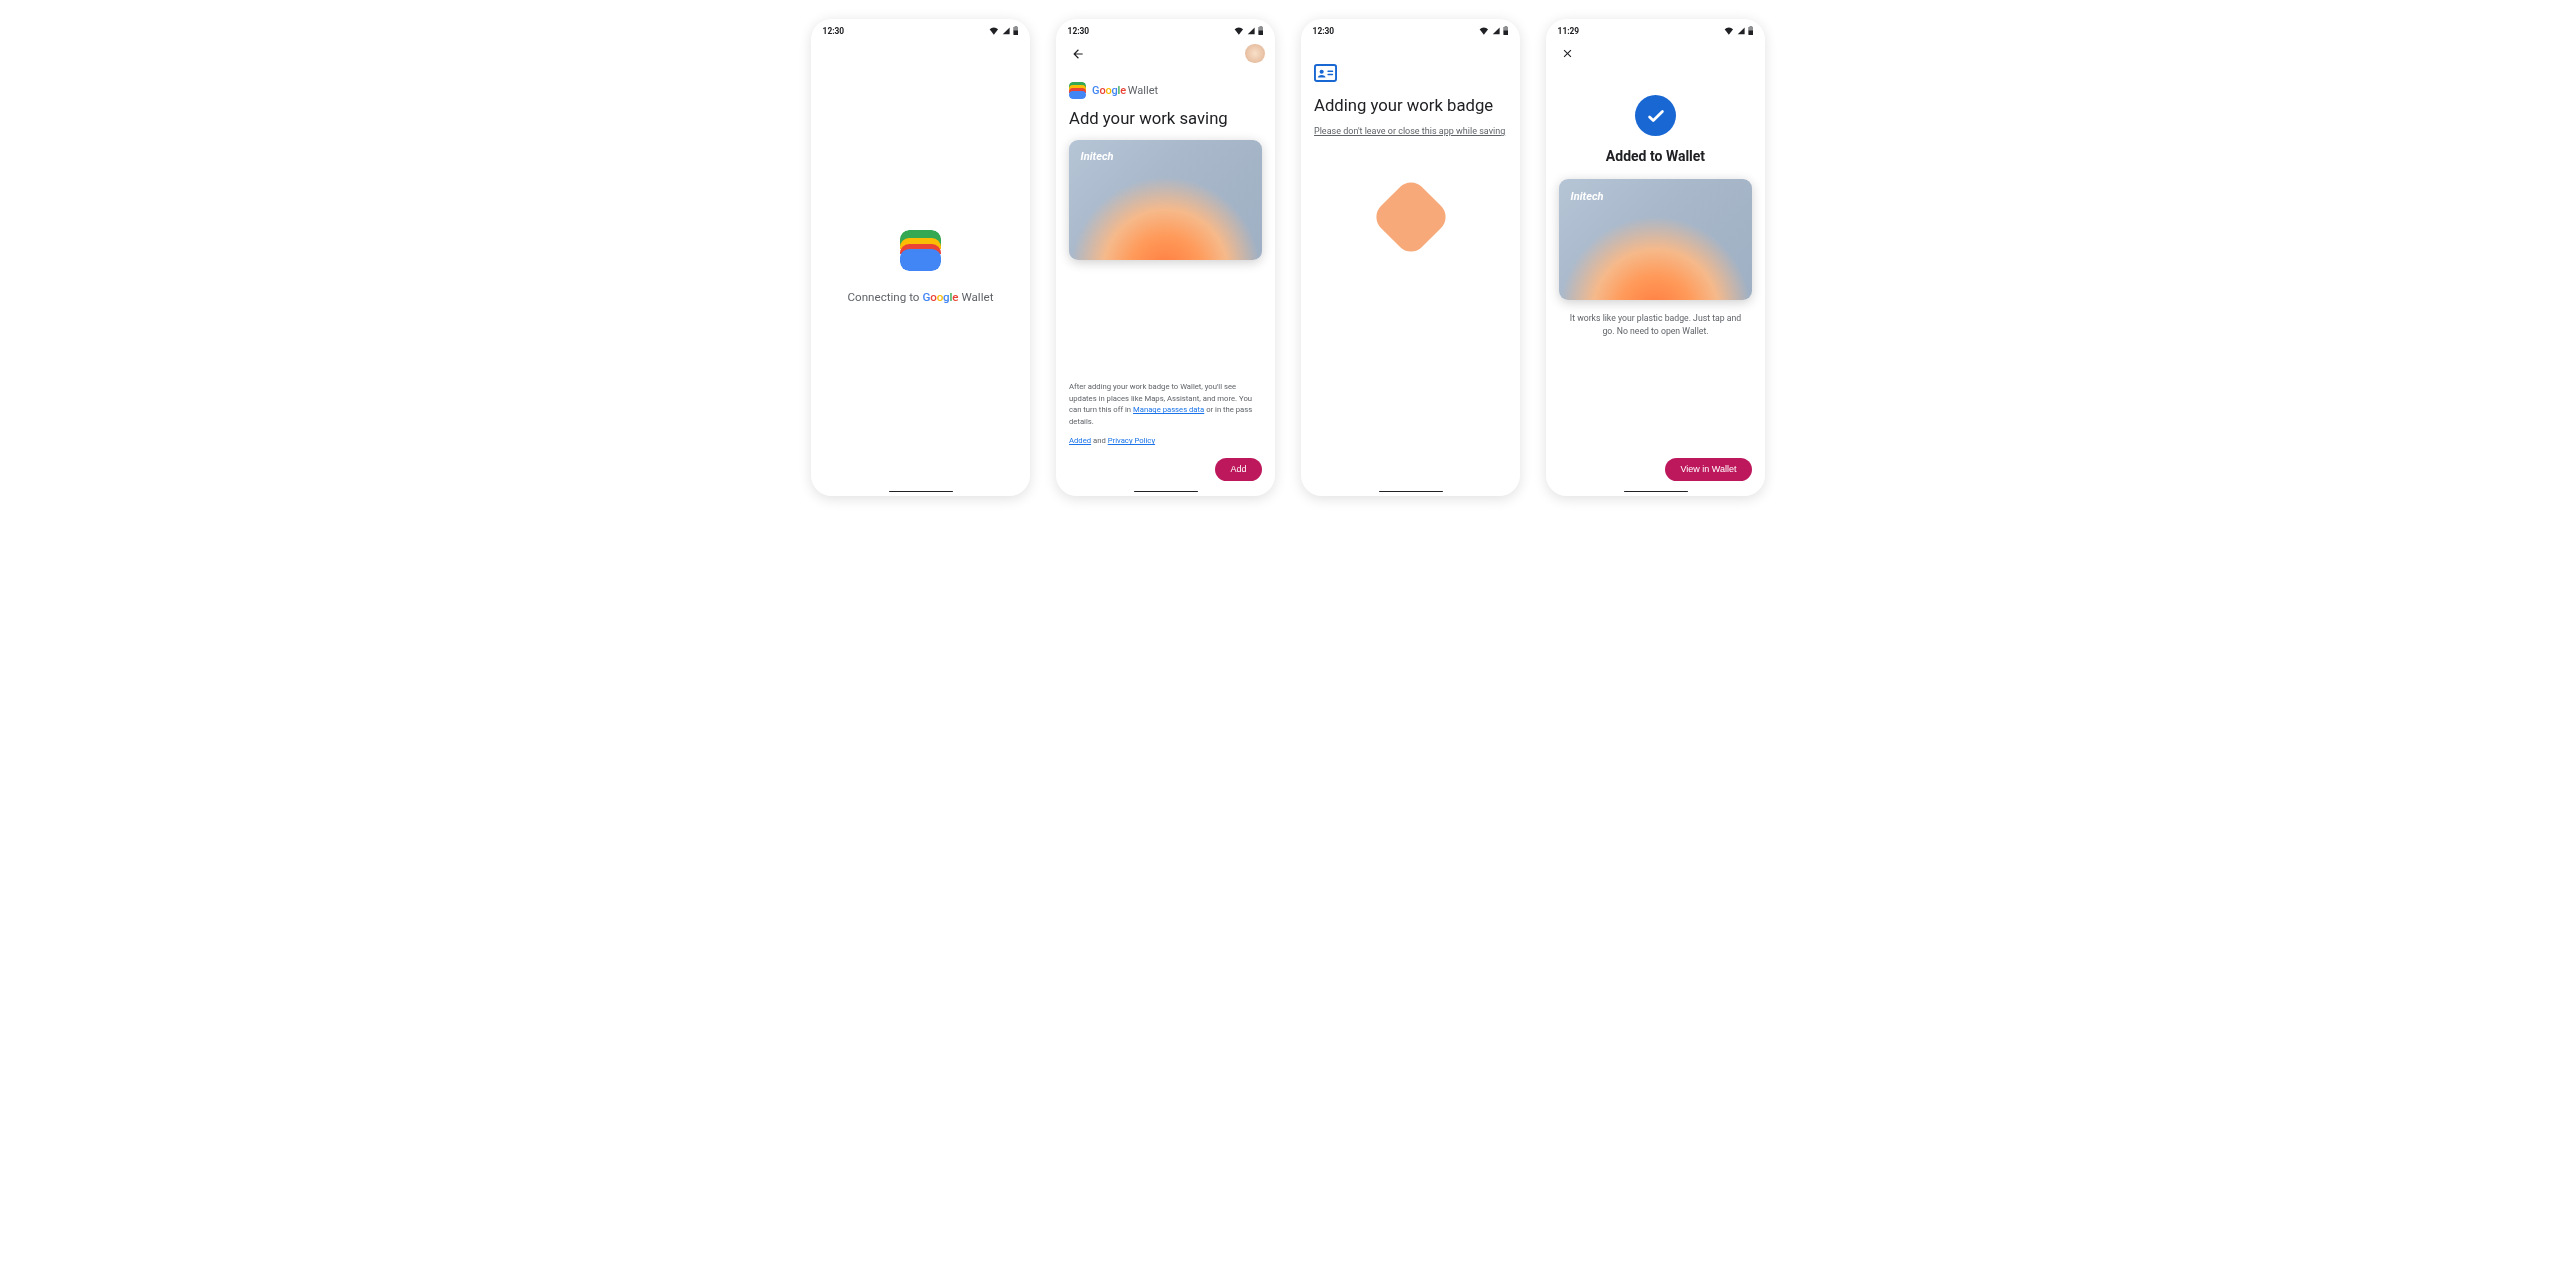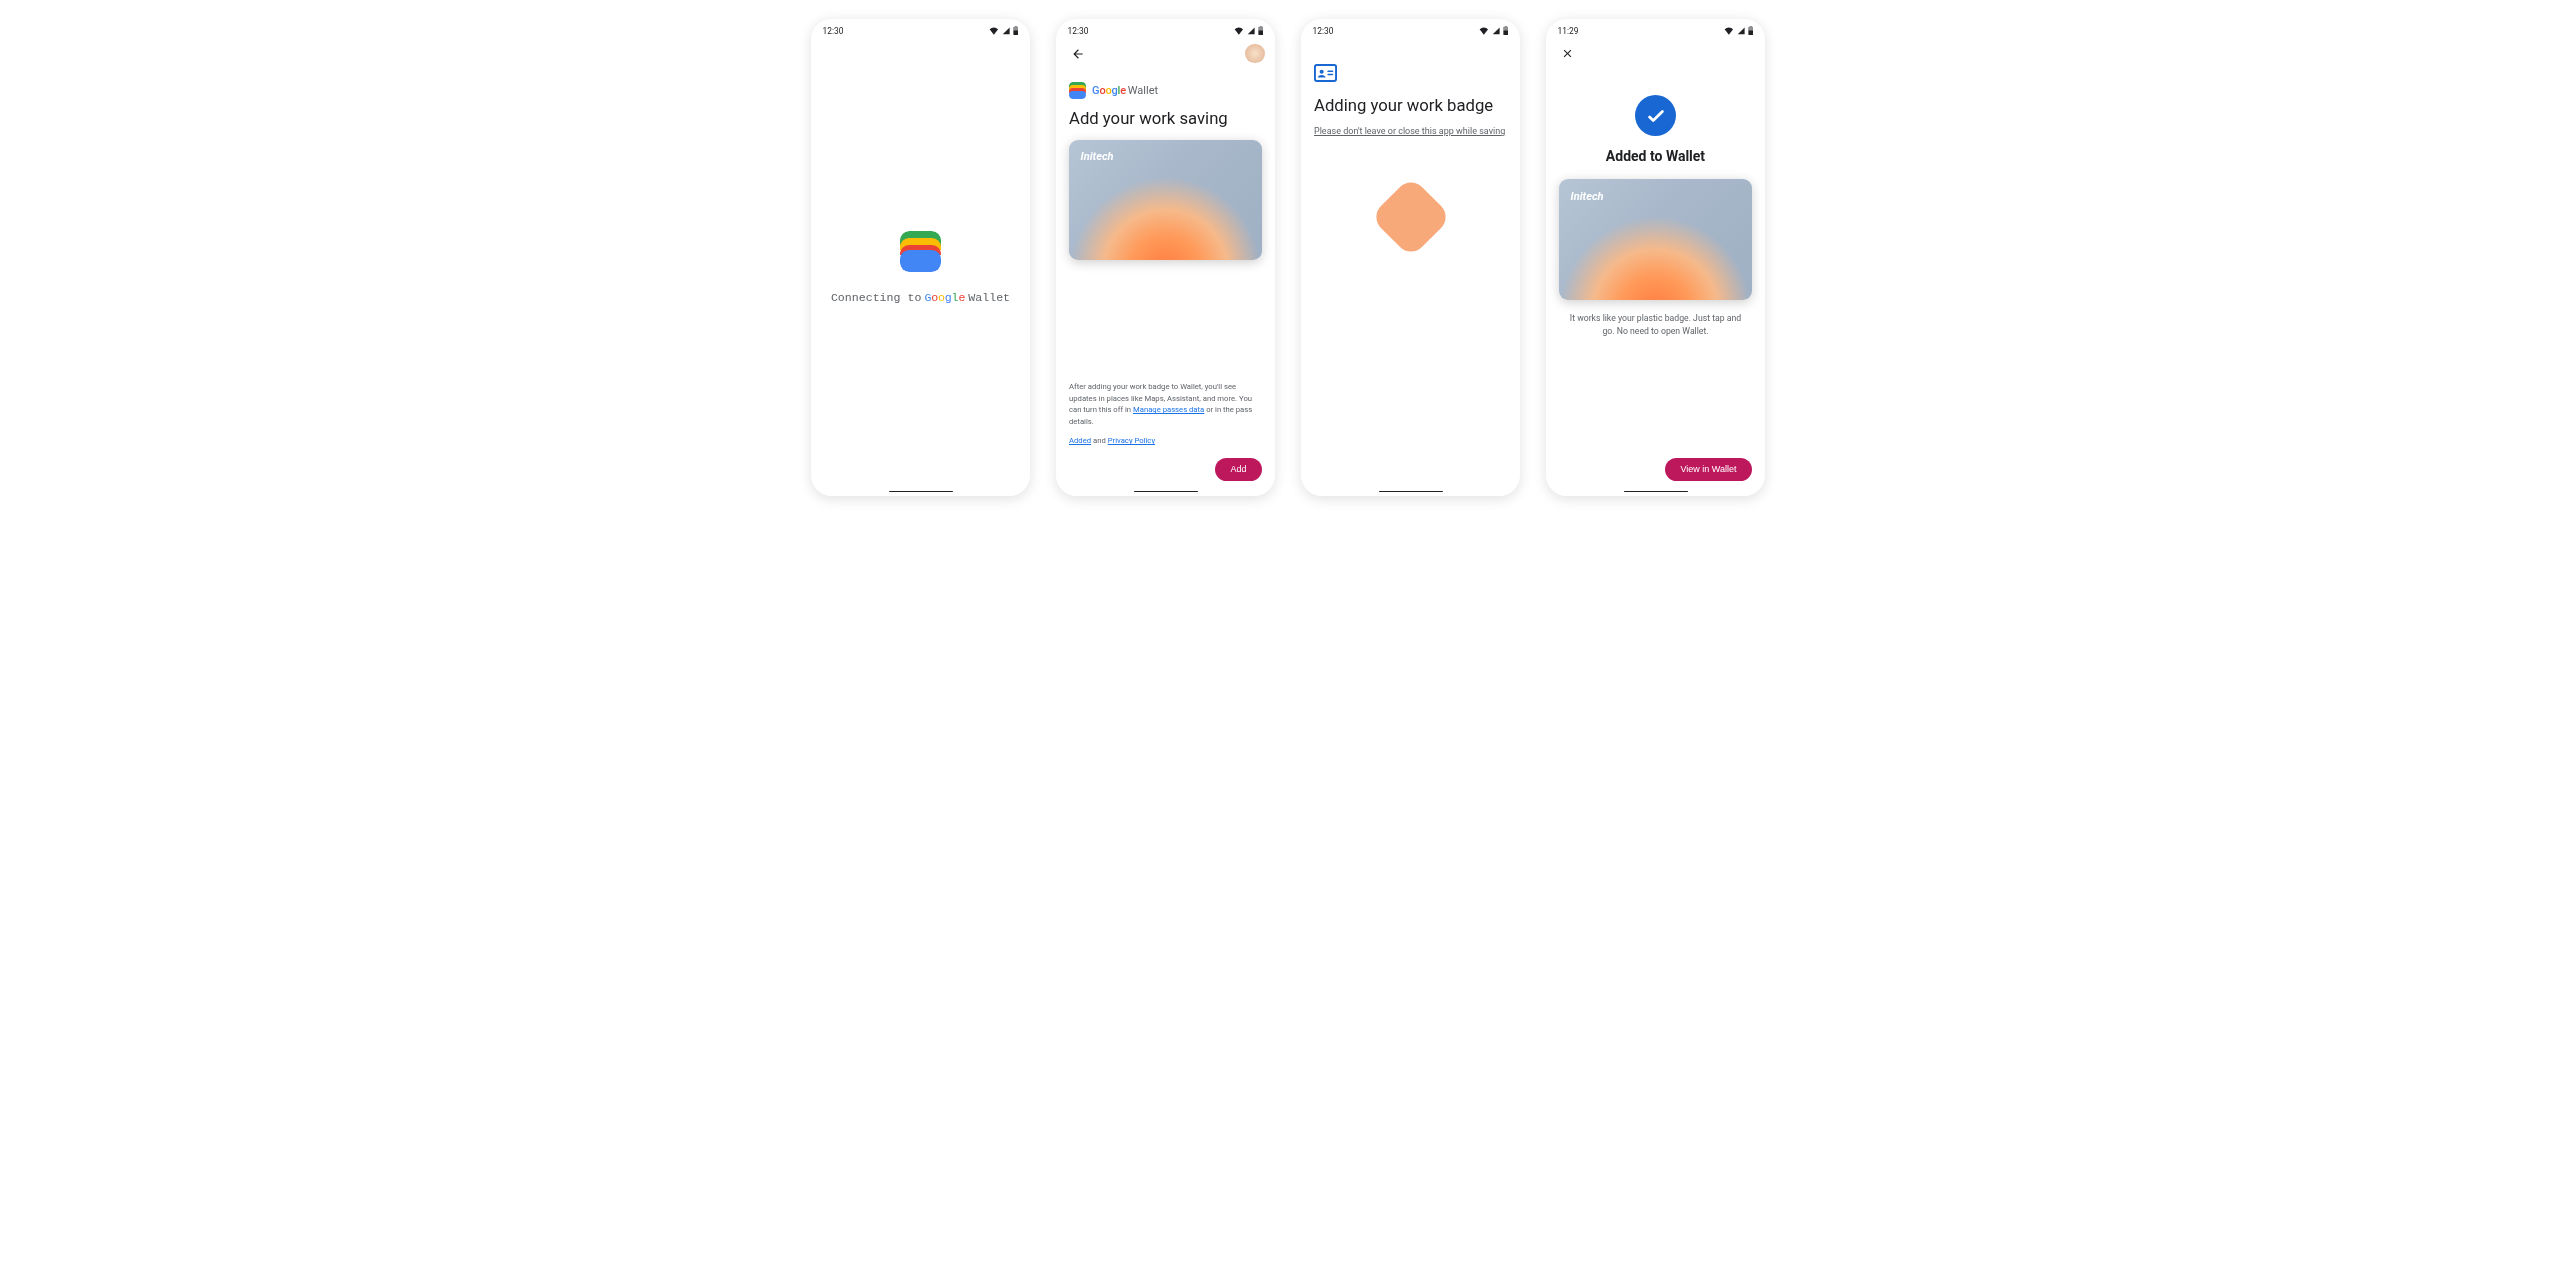--- a/index.html
+++ b/index.html
@@ -22,21 +22,21 @@
     display: flex;
     flex-direction: column;
     position: relative;
   }
   .status-bar {
     display: flex;
     justify-content: space-between;
     align-items: center;
     padding: 6.4px 11.6px 2.6px 11.6px;
     font-size: 8.4px;
-    font-weight: 400;
+    font-weight: 700;
     color: #202124;
   }
   .status-icons { display: flex; gap: 2.6px; align-items: center; }
   .nav-handle {
     position: absolute;
     bottom: 3.9px;
     left: 50%;
     transform: translateX(-50%);
     width: 64px;
     height: 1.9px;
@@ -67,21 +67,21 @@
     border-radius:50%;
     background: conic-gradient(#ea4335 0deg 90deg,#fbbc04 90deg 180deg,#34a853 180deg 270deg,#4285f4 270deg 360deg);
     z-index:-1;
   }
   .avatar-ring::after{
     content:""; position:absolute; inset:1.3px; background:#fff; border-radius:50%;
   }
   .content { flex:1; padding: 0 13px; display:flex; flex-direction:column; }
 
   
-  .s1-center { flex:1; display:flex; flex-direction:column; align-items:center; justify-content:center; gap:19.3px;font-family:Liberation Mono, monospace; }
+  .s1-center { flex:1; display:flex; flex-direction:column; align-items:center; justify-content:center; gap:19.3px; }
   .wallet-big { width:41px; height:41px; border-radius:9px; overflow:hidden; position:relative; }
   .wallet-big .layer{position:absolute; left:0; right:0;}
   .wallet-big .g{top:0;height:15.5px;background:#34a853;border-radius:9px 9px 0 0;}
   .wallet-big .y{top:7.7px;height:11.6px;background:#fbbc04;border-radius:9px 9px 0 0;}
   .wallet-big .r{top:14px;height:10.3px;background:#ea4335;border-radius:9px 9px 0 0;}
   .wallet-big .b{top:19.3px;bottom:0;background:#4285f4;border-radius:9px;}
   .s1-text { font-size:11.6px; color:#5f6368; display:flex; gap:3.2px; align-items:baseline;}
   .google-word { font-weight:500; letter-spacing:-0.2px;}
   .google-word .gb{color:#4285f4}.google-word .gr{color:#ea4335}.google-word .gy{color:#fbbc04}.google-word .gg{color:#34a853}
   .wallet-word{ color:#5f6368; font-weight:400;}

